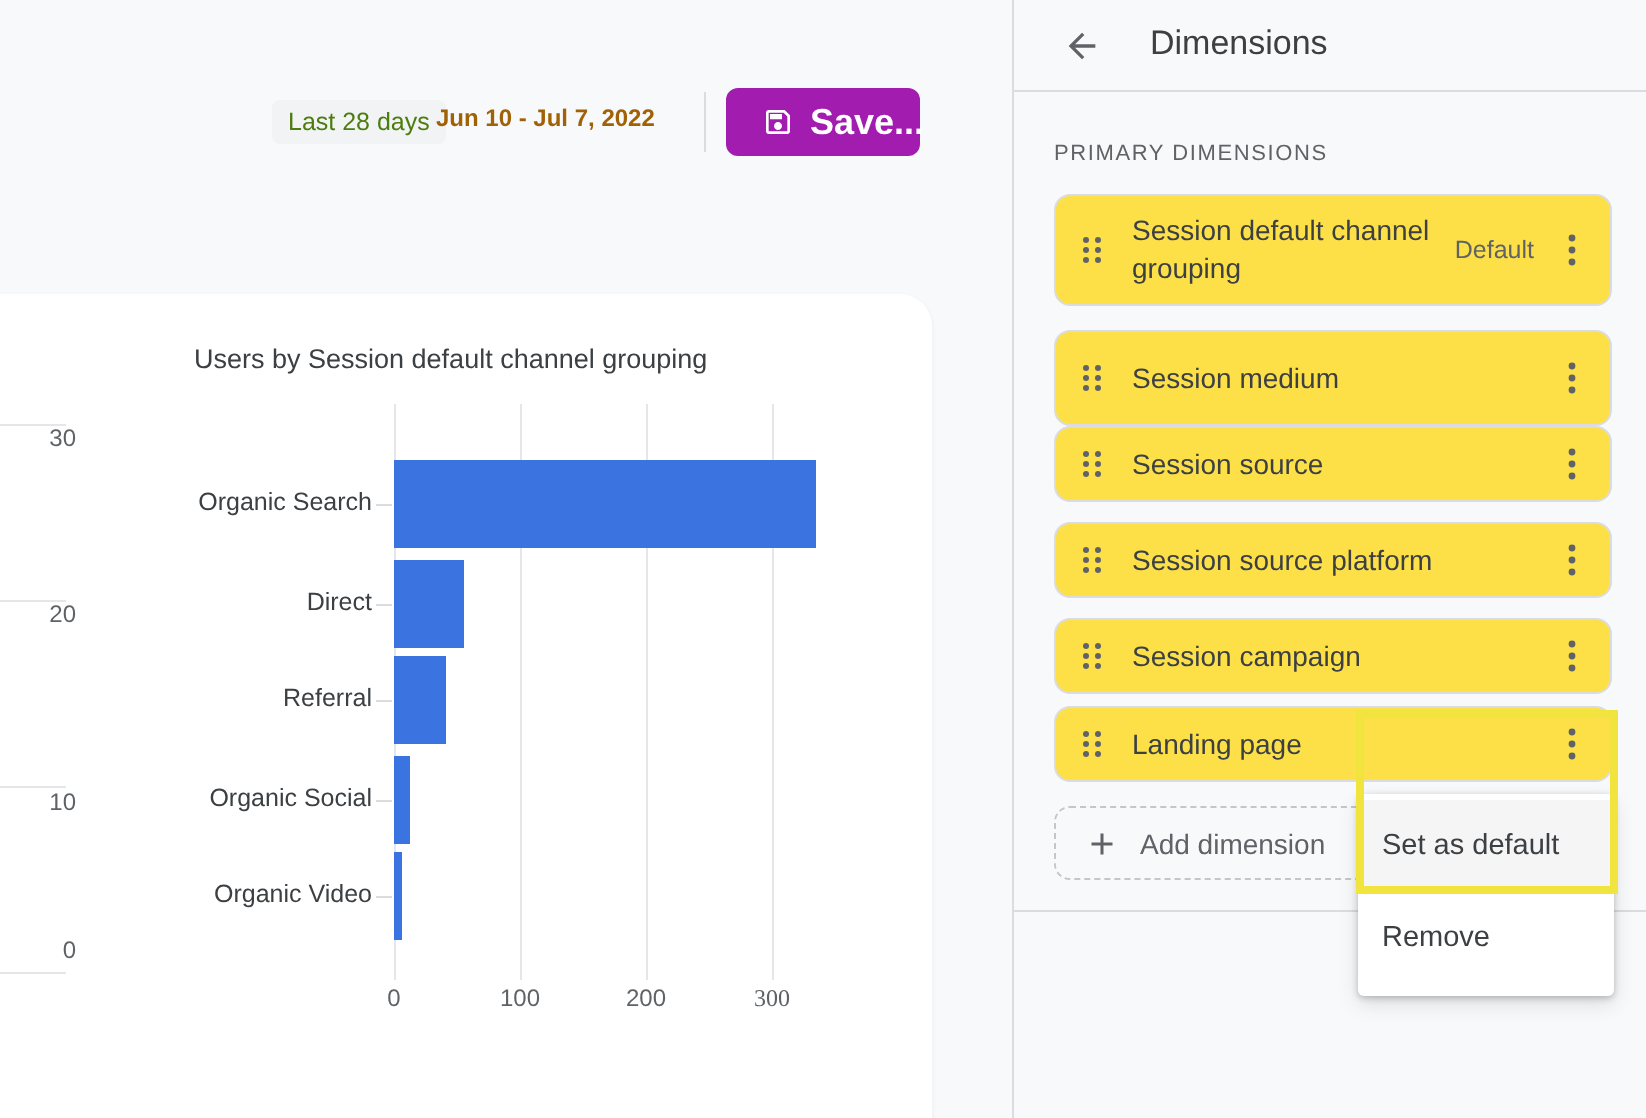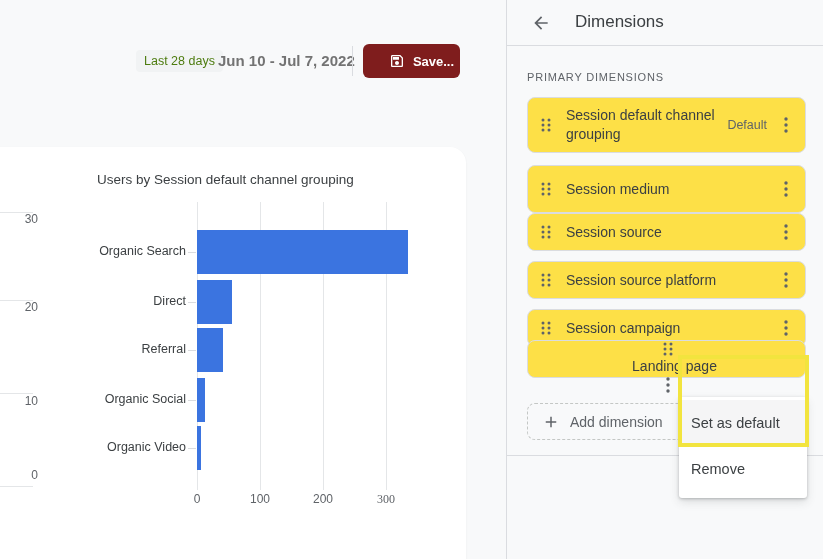--- a/index.html
+++ b/index.html
@@ -4,24 +4,24 @@
 <style>
   * { margin:0; padding:0; box-sizing:border-box; }
   html,body { background:#e9eaed; }
   body { font-family:"Liberation Sans", sans-serif; }
   .stage { position:relative; width:823px; height:559px; background:#f8f9fa; overflow:hidden; }
 
   
   .chip { position:absolute; left:136px; top:50px; height:22px; padding:0 8px;
           background:#f1f3f4; border-radius:4px; font-size:12.5px; color:#4d7c0f;
           display:flex; align-items:center; }
-  .date-range { position:absolute; left:218px; top:52px; font-size:15px; font-weight:bold; color:#737373; }
+  .date-range { position:absolute; left:218px; top:52px; font-size:12px; font-weight:bold; color:#a16207; }
   .tb-divider { position:absolute; left:352px; top:46px; width:1px; height:30px; background:#dadce0; }
   .save-btn { position:absolute; left:363px; top:44px; width:97px; height:34px;
-              background:#7f1d1d; border-radius:6px; color:#fff; font-size:13px; font-weight:bold;
+              background:#a21caf; border-radius:6px; color:#fff; font-size:18px; font-weight:bold;
               display:flex; align-items:center; justify-content:center; gap:8px; cursor:pointer;padding-left:20px; }
 
   
   .card { position:absolute; left:-24px; top:147px; width:490px; height:430px;
           background:#fff; border-radius:16px; box-shadow:0 1px 2px rgba(60,64,67,.08); }
   .chart-layer { position:absolute; left:0; top:0; width:823px; height:559px; pointer-events:none; }
   .chart-title { position:absolute; left:97px; top:172px; font-size:13.5px; color:#3c4043; }
   .gridline { position:absolute; width:1px; background:#e4e6e8; }
   .bar { position:absolute; background:#3b74e0; }
   .cat-label { position:absolute; width:122px; text-align:right; font-size:12.5px; color:#3c4043; }
@@ -231,21 +231,21 @@
         <div class="dim-label">Session campaign</div>
         <div class="dim-spacer"></div>
         <div class="kebab">
           <svg width="4" height="16" viewBox="0 0 4 16" fill="#5f6368">
             <circle cx="2" cy="2" r="1.7"></circle>
             <circle cx="2" cy="8" r="1.7"></circle>
             <circle cx="2" cy="14" r="1.7"></circle>
           </svg>
         </div>
       </div>
-      <div class="dim-item" style="top: 340px; height: 38px; flex-direction: column;">
+      <div class="dim-item" style="top: 353px; height: 38px;">
         <div class="drag-handle">
           <svg width="12" height="16" viewBox="0 0 12 16" fill="#5f6368">
             <circle cx="3" cy="3" r="1.5"></circle>
             <circle cx="9" cy="3" r="1.5"></circle>
             <circle cx="3" cy="8" r="1.5"></circle>
             <circle cx="9" cy="8" r="1.5"></circle>
             <circle cx="3" cy="13" r="1.5"></circle>
             <circle cx="9" cy="13" r="1.5"></circle>
           </svg>
         </div>

